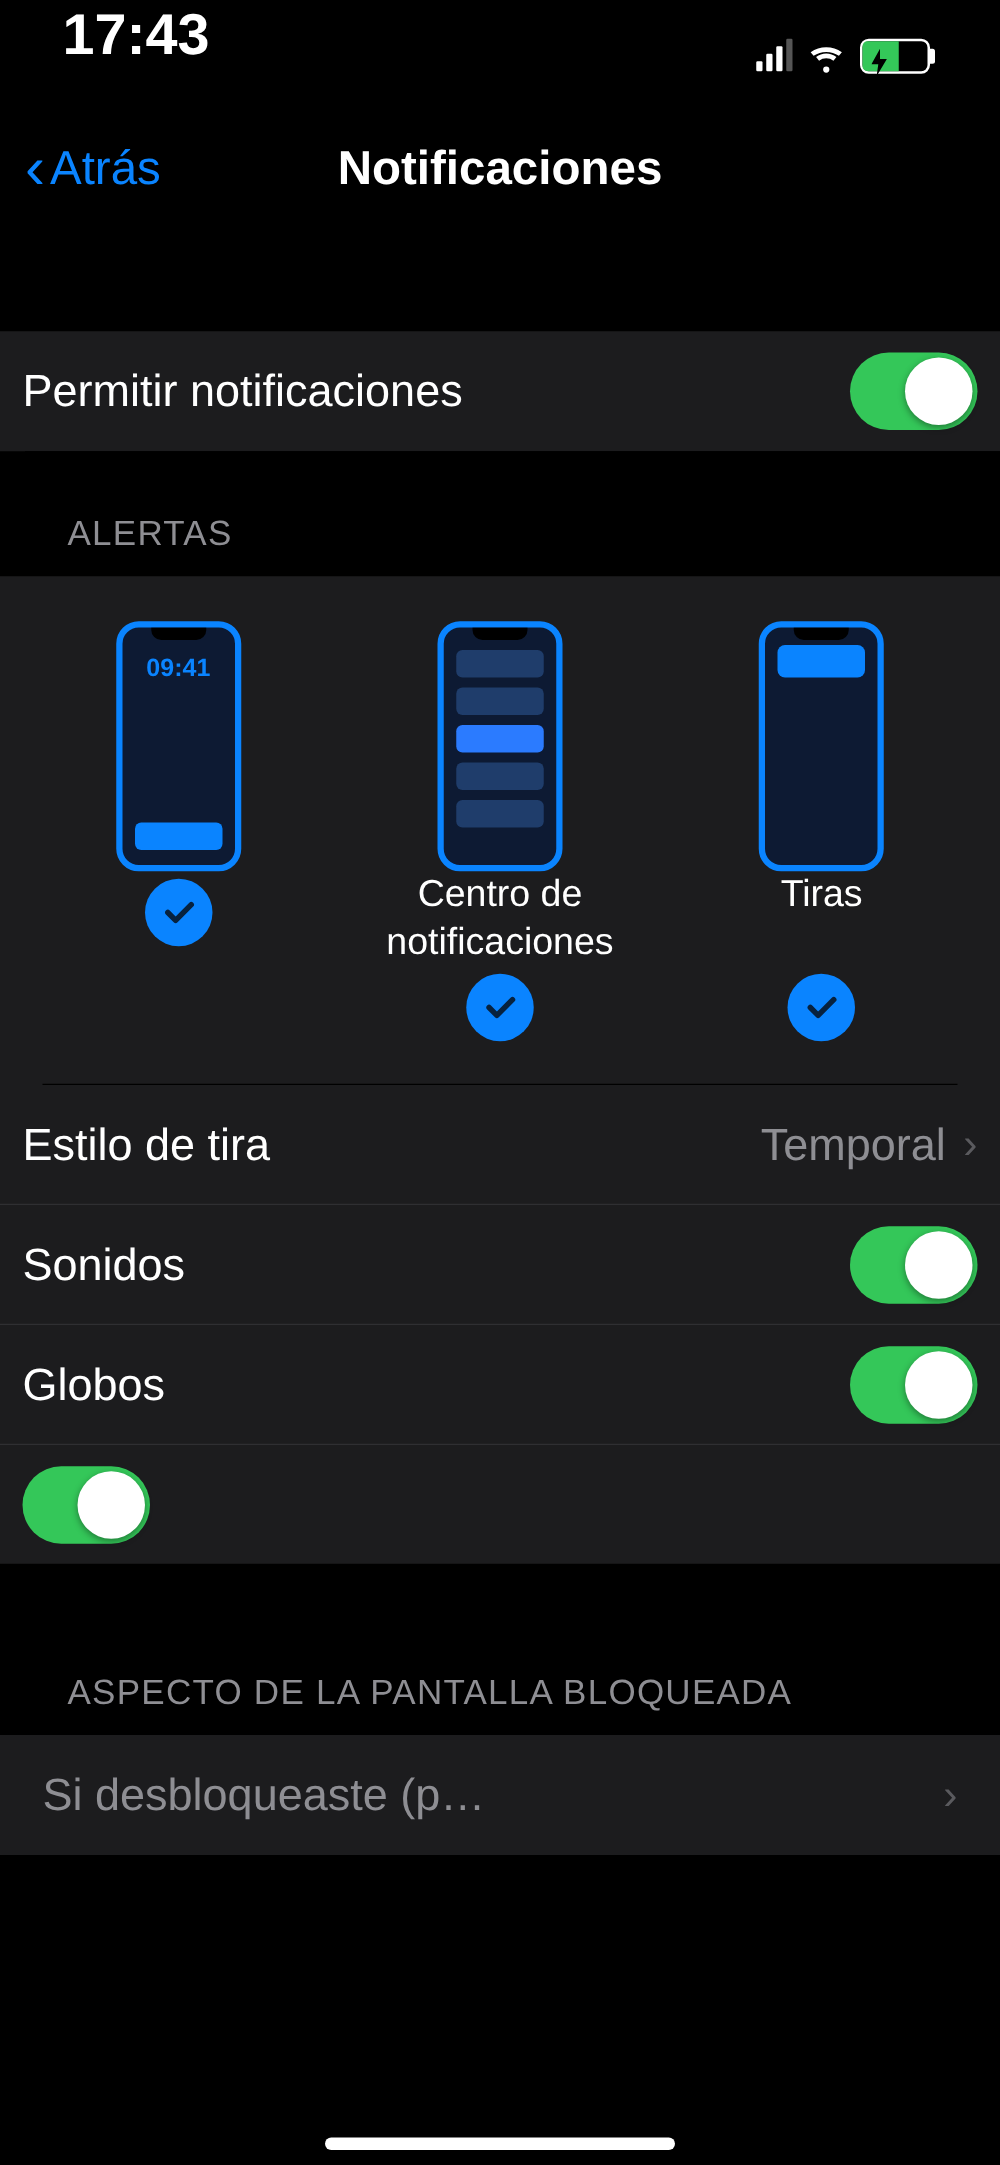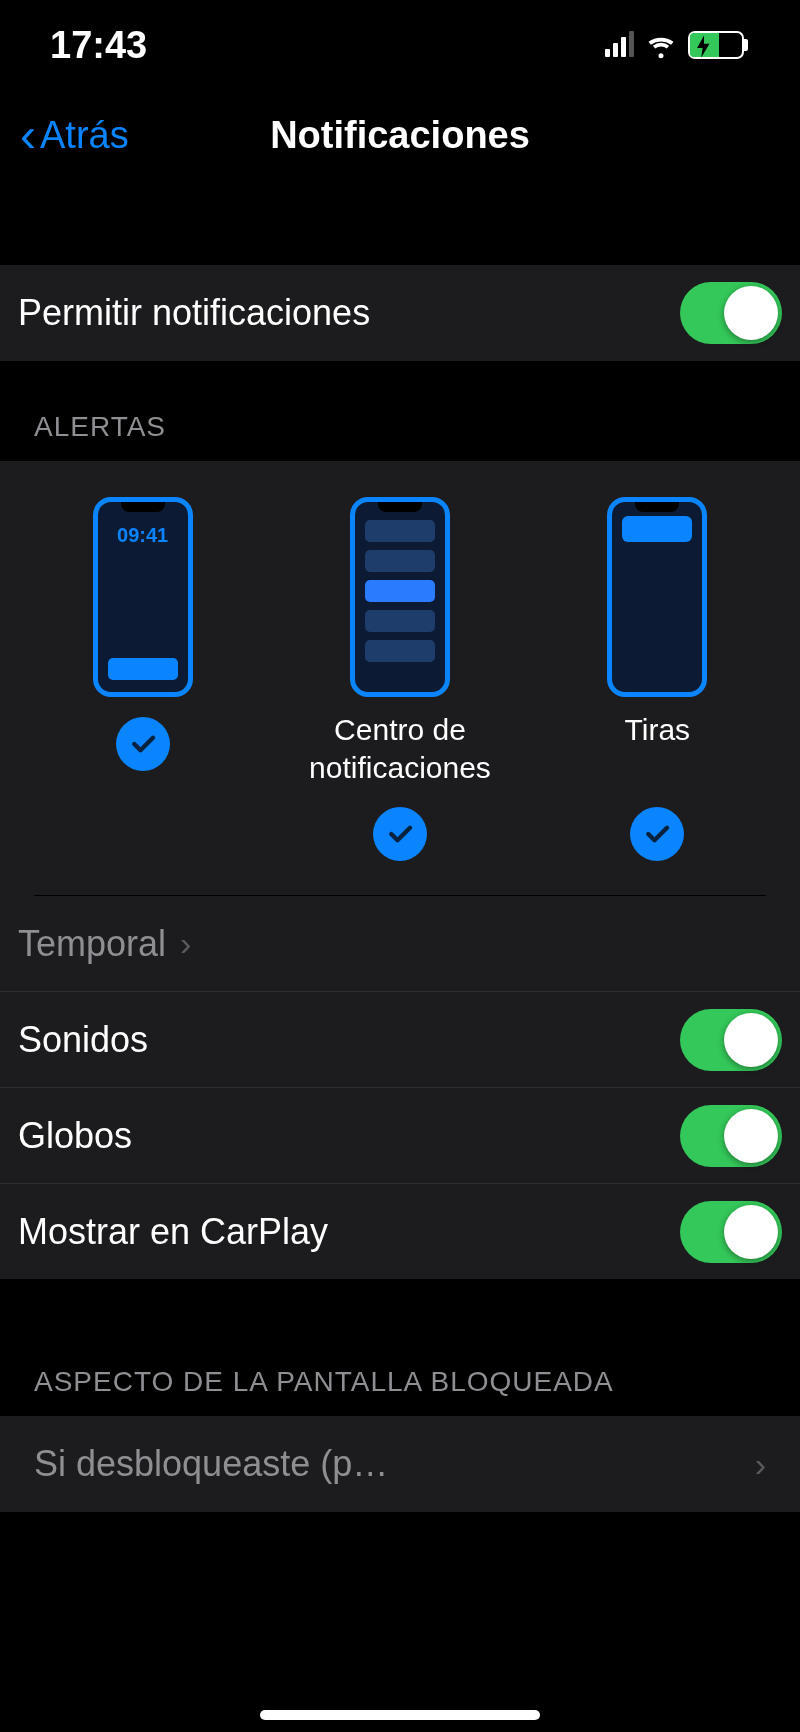--- a/index.html
+++ b/index.html
@@ -8,24 +8,23 @@
     height: 1732px;
     background: #000;
     font-family: -apple-system, "Helvetica Neue", Arial, sans-serif;
     color: #fff;
     overflow: hidden;
   }
   
   .status-bar {
     height: 90px;
     display: flex;
-    align-items: center;
     justify-content: space-between;
     padding: 0 56px 0 50px;
-    font-size: 38px;
+    font-size: 46px;
     font-weight: 600;
   }
   .status-right { display: flex; align-items: center; gap: 12px; }
   .signal-bars { display: flex; align-items: flex-end; gap: 3px; height: 24px; }
   .signal-bars span { width: 5px; background: #fff; border-radius: 1px; }
   .signal-bars span:nth-child(1){height:8px}
   .signal-bars span:nth-child(2){height:14px}
   .signal-bars span:nth-child(3){height:20px}
   .signal-bars span:nth-child(4){height:26px; background:#555;}
   .wifi-icon svg { width: 30px; height: 30px; display:block; }
@@ -67,20 +66,21 @@
   .gap { height: 85px; background:#000; }
 
   .group { background:#1c1c1e; }
   .section-header {
     background:#000;
     color:#8e8e93;
     font-size:28px;
     letter-spacing:1px;
     padding: 50px 34px 18px;
     text-transform: uppercase;
+    margin-left: 20px;
   }
   .section-header.tight { padding-top: 86px; }
 
   .row {
     display:flex; align-items:center; justify-content:space-between;
     padding: 0 18px;
     min-height: 96px;
     border-bottom: 1px solid #000;
   }
   .group .row:last-child { border-bottom: none; }
@@ -104,21 +104,20 @@
     background:#1c1c1e;
     padding: 36px 0 0;
   }
   .alert-row {
     display:flex; justify-content:space-around;
     padding: 0 14px 8px;
   }
   .alert-item {
     flex:1;
     display:flex; flex-direction:column; align-items:center;
-    gap: 14px;
   }
   .phone-frame {
     width:100px; height:200px;
     border:5px solid #0a84ff;
     border-radius:18px;
     position:relative;
     overflow:hidden;
     background:#0d1a33;
   }
   .phone-notch {
@@ -278,39 +277,39 @@
         <div class="check-circle">
           <svg viewBox="0 0 24 24">
               <path fill="none" stroke="#07223f" stroke-width="3.5" stroke-linecap="round" stroke-linejoin="round" d="m5 12 5 5L20 7"></path>
             </svg>
         </div>
       </div>
     </div>
     <div class="alerts-divider"></div>
 
     <div class="row thin-divider">
+      <span class="row-label">Estilo de tira</span>
       <span class="row-value">
         <span>Temporal</span>
         <span class="chevron-right">›</span>
       </span>
     </div>
     <div class="row thin-divider">
       <span class="row-label">Sonidos</span>
       <div class="toggle">
           <div class="toggle-knob"></div>
         </div>
     </div>
     <div class="row thin-divider">
       <span class="row-label">Globos</span>
       <div class="toggle">
           <div class="toggle-knob"></div>
         </div>
     </div>
     <div class="row">
-      <span class="row-label">Mostrar en CarPlay</span>
       <div class="toggle">
           <div class="toggle-knob"></div>
         </div>
     </div>
   </div>
 
   <div class="section-header tight">ASPECTO DE LA PANTALLA BLOQUEADA</div>
   <div class="preview-row">
     <span class="preview-value">Si desbloqueaste (p…</span>
     <span class="chevron-right">›</span>

